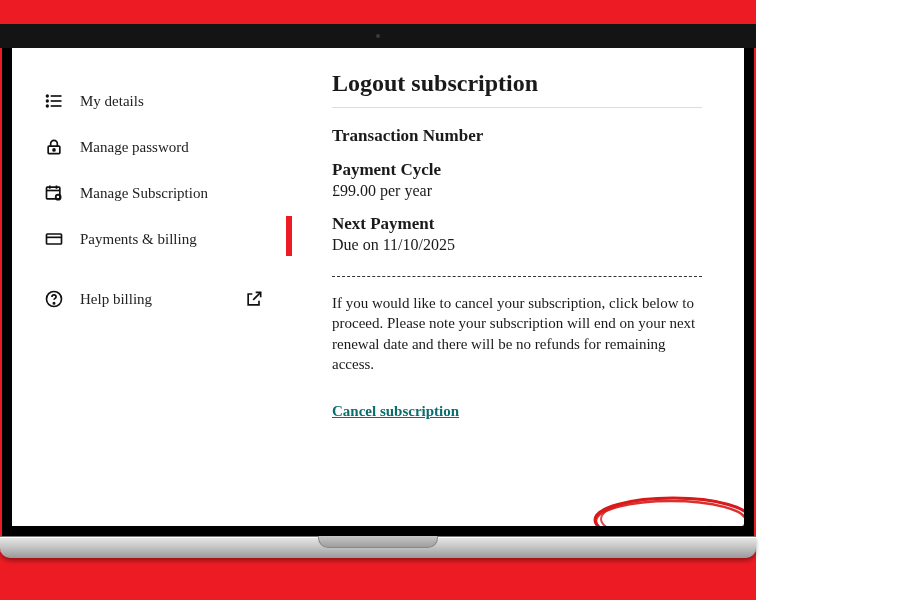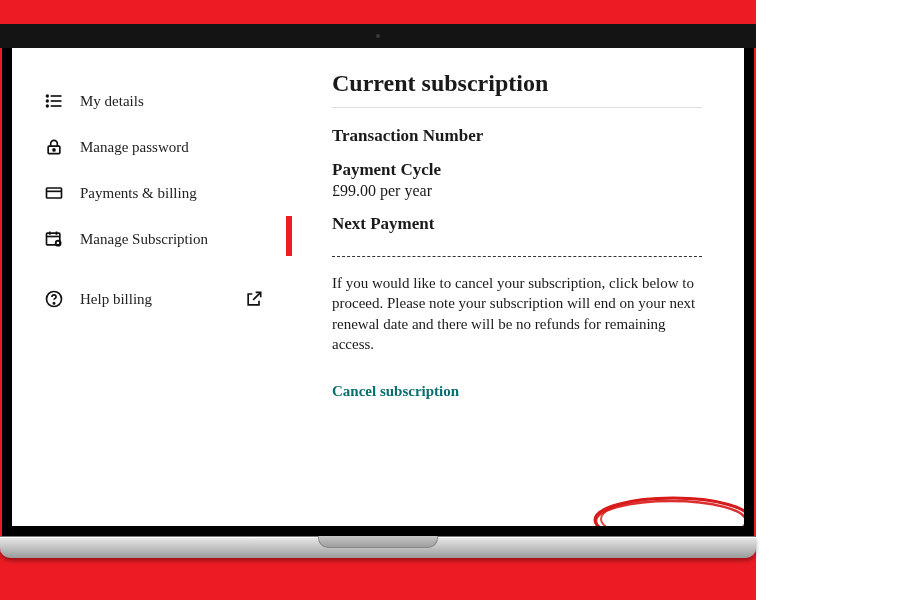--- a/index.html
+++ b/index.html
@@ -84,20 +84,21 @@
     width: 100%;
   }
   .cancel-blurb {
     font-size: 15px;
     line-height: 1.35;
     color: #1a1a1a;
     margin-bottom: 28px;
   }
   .cancel-link {
     color: #0a6e6e;
+    text-decoration: underline;
     font-weight: 700;
     font-size: 15px;
     cursor: pointer;
   }
   
   .annotation-circle {
     position: absolute;
     left: 297px; top: 444px;
     width: 168px; height: 56px;
     pointer-events: none;
@@ -177,41 +178,41 @@
                   <path d="M8 11V8a4 4 0 0 1 8 0v3"></path>
                   <circle cx="12" cy="15.5" r="1.2" fill="#111"></circle>
                 </svg>
             </span>
             <span>Manage password</span>
           </div>
 
           <div class="side-item">
             <span class="icon">
               <svg viewBox="0 0 24 24" fill="none" stroke-width="2">
-                  <rect x="3" y="6" width="18" height="12" rx="1"></rect>
-                  <line x1="3" y1="10" x2="21" y2="10"></line>
-                </svg>
-            </span>
-            <span>Payments &amp; billing</span>
-          </div>
-
-          <div class="side-item">
-            <span class="icon">
-              <svg viewBox="0 0 24 24" fill="none" stroke-width="2">
                   <rect x="3" y="5" width="16" height="14" rx="1"></rect>
                   <line x1="3" y1="9" x2="19" y2="9"></line>
                   <line x1="7" y1="3" x2="7" y2="7"></line>
                   <line x1="15" y1="3" x2="15" y2="7"></line>
                   <circle cx="17" cy="17" r="3"></circle>
                   <path d="M17 14v1 M17 19v1 M14 17h1 M19 17h1"></path>
                 </svg>
             </span>
             <span>Manage Subscription</span>
           </div>
 
+          <div class="side-item">
+            <span class="icon">
+              <svg viewBox="0 0 24 24" fill="none" stroke-width="2">
+                  <rect x="3" y="6" width="18" height="12" rx="1"></rect>
+                  <line x1="3" y1="10" x2="21" y2="10"></line>
+                </svg>
+            </span>
+            <span>Payments &amp; billing</span>
+          </div>
+
           <div style="height:14px"></div>
 
           <div class="side-item">
             <span class="icon">
               <svg viewBox="0 0 24 24" fill="none" stroke-width="2">
                   <circle cx="12" cy="12" r="9"></circle>
                   <path d="M9.5 9.5a2.5 2.5 0 0 1 5 0c0 1.5-2.5 2-2.5 3.5"></path>
                   <circle cx="12" cy="17" r="0.8" fill="#111"></circle>
                 </svg>
             </span>
@@ -224,31 +225,32 @@
                 </svg>
             </span>
           </div>
 
           <div style="height:14px"></div>
 
         </div>
 
         <div class="main">
           <div class="main-inner">
-            <div class="title">Current subscription</div>
+            <div class="title">Logout subscription</div>
 
             <div class="field">
               <div class="field-label">Transaction Number</div>
             </div>
             <div class="field">
               <div class="field-label">Payment Cycle</div>
               <div class="field-value">£99.00 per year</div>
             </div>
             <div class="field">
               <div class="field-label">Next Payment</div>
+              <div class="field-value">Due on 11/10/2025</div>
             </div>
 
             <hr class="dashed-sep">
 
             <div class="cancel-blurb">If you would like to cancel your subscription, click below to proceed. Please note your subscription will end on your next renewal date and there will be no refunds for remaining access.</div>
 
             <a class="cancel-link">Cancel subscription</a>
           </div>
 
           <div class="annotation-circle">

